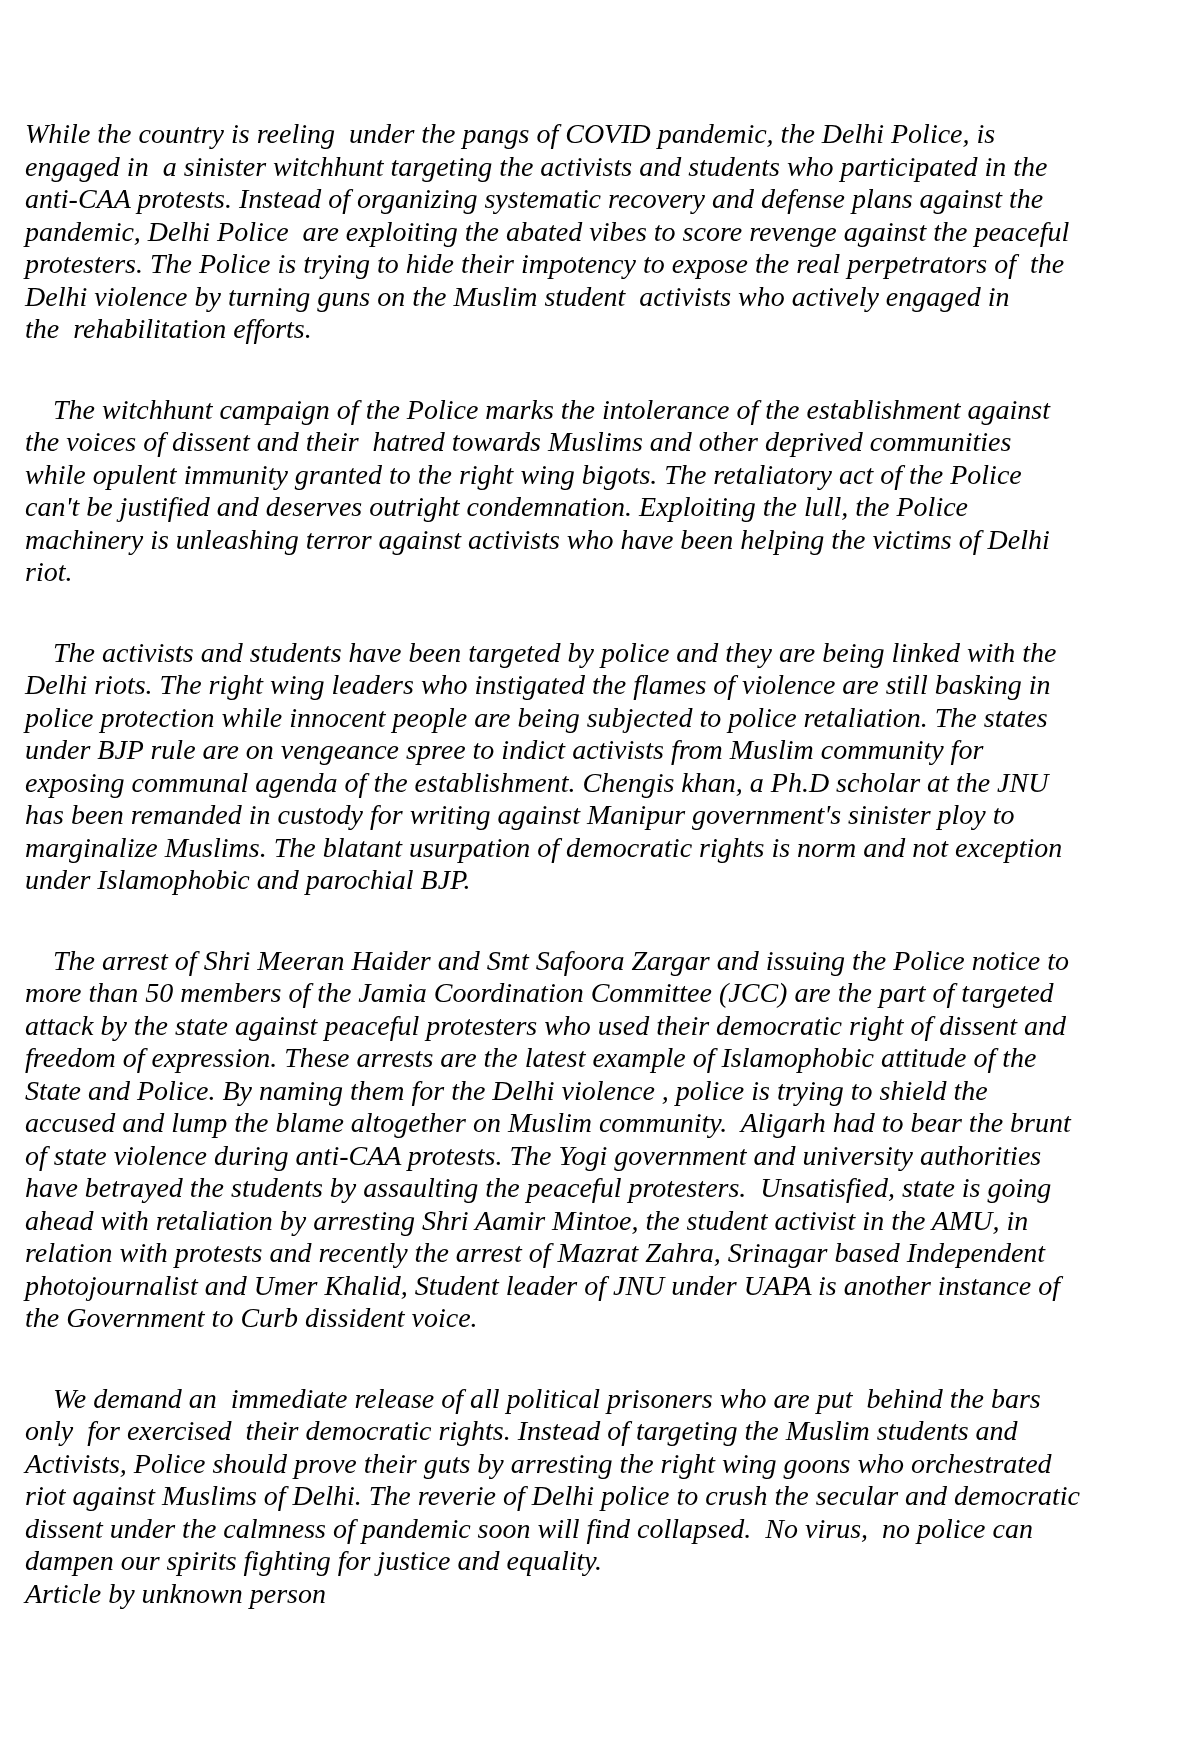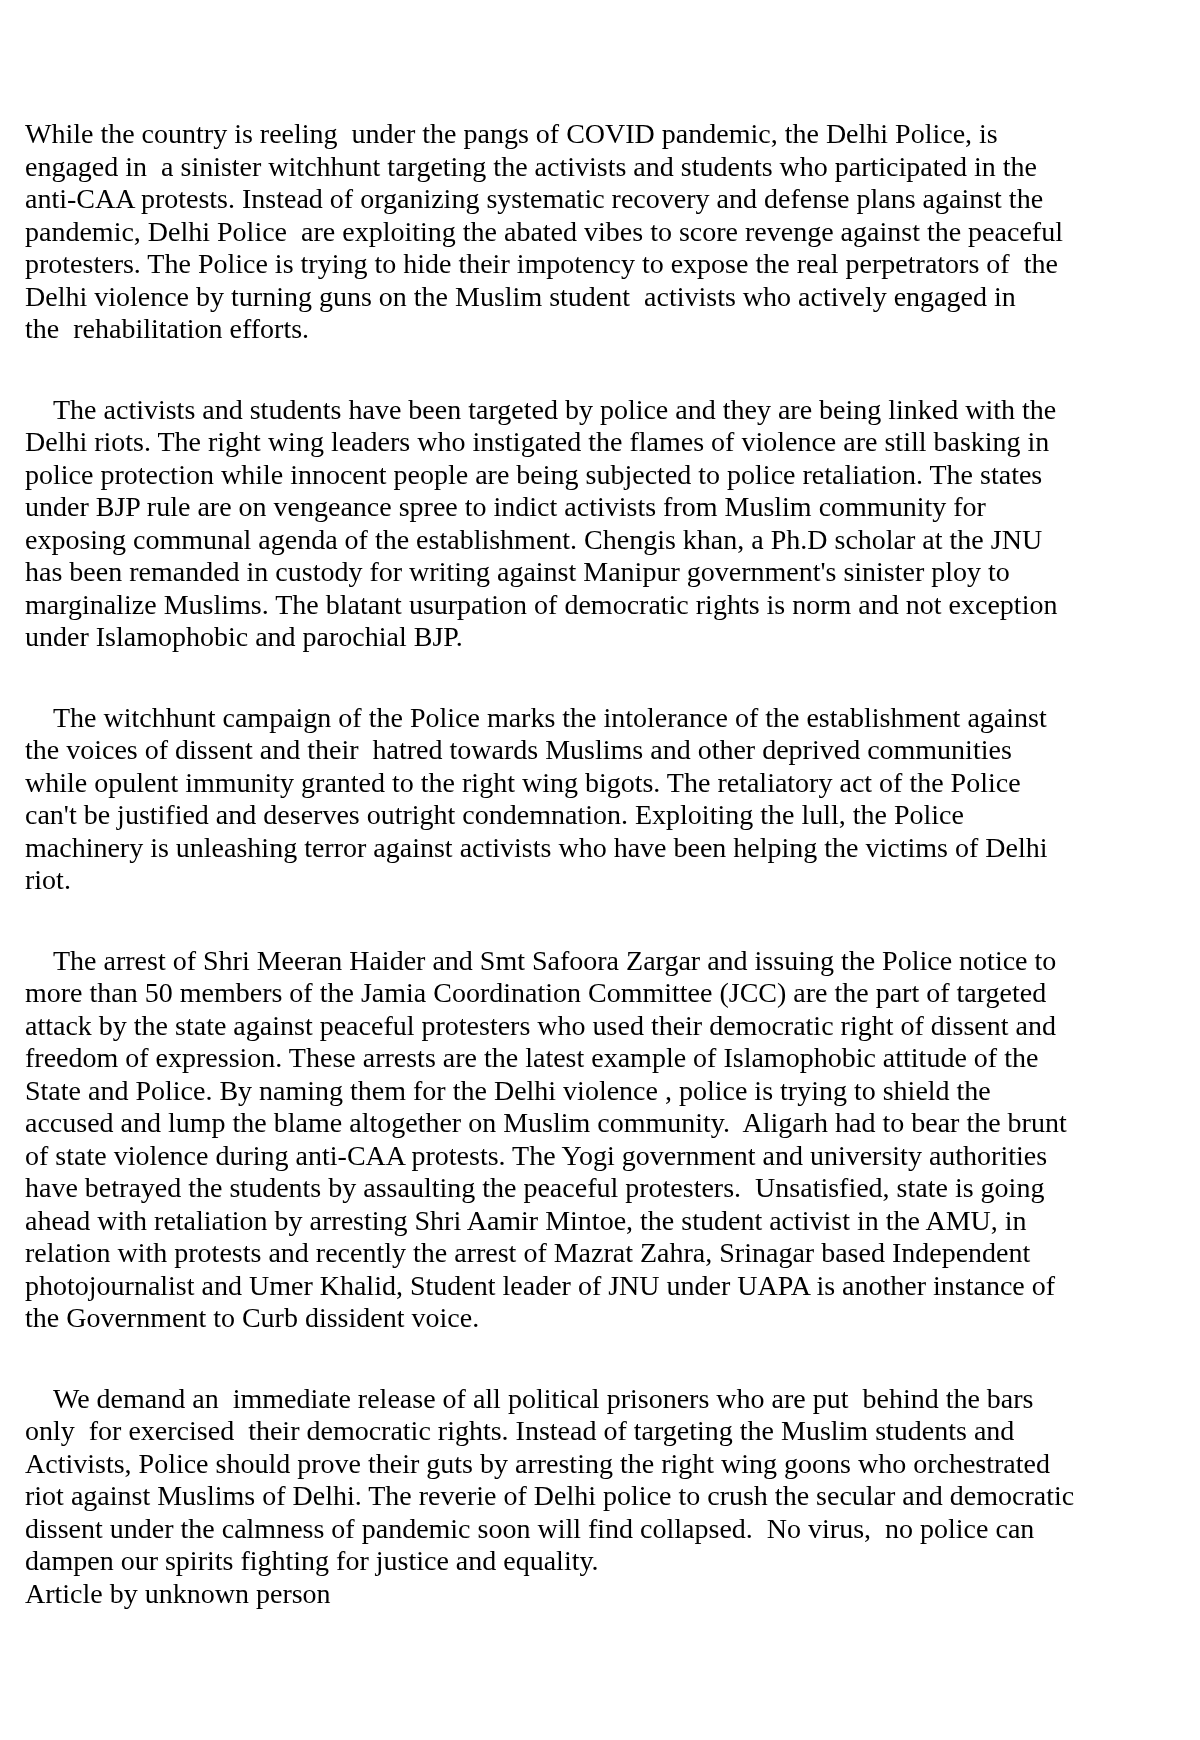--- a/index.html
+++ b/index.html
@@ -21,50 +21,51 @@
     color: #000000;
   }
   .para {
     margin: 0 0 48px 0;
     font-family: "Liberation Serif", "DejaVu Serif", serif;
     font-size: 28px;
     line-height: 32.5px;
     color: #000000;
     white-space: pre-wrap;
     text-align: left;
+    font-style: italic;
   }
   .para:last-child {
     margin-bottom: 14px;
   }
 </style>
 </head>
 <body>
 
 <div class="doc-page">
   <p class="para">While the country is reeling  under the pangs of COVID pandemic, the Delhi Police, is
 engaged in  a sinister witchhunt targeting the activists and students who participated in the
 anti-CAA protests. Instead of organizing systematic recovery and defense plans against the
 pandemic, Delhi Police  are exploiting the abated vibes to score revenge against the peaceful
 protesters. The Police is trying to hide their impotency to expose the real perpetrators of  the
 Delhi violence by turning guns on the Muslim student  activists who actively engaged in
 the  rehabilitation efforts.</p>
+  <p class="para">    The witchhunt campaign of the Police marks the intolerance of the establishment against
+the voices of dissent and their  hatred towards Muslims and other deprived communities
+while opulent immunity granted to the right wing bigots. The retaliatory act of the Police
+can't be justified and deserves outright condemnation. Exploiting the lull, the Police
+machinery is unleashing terror against activists who have been helping the victims of Delhi
+riot.</p>
   <p class="para">    The activists and students have been targeted by police and they are being linked with the
 Delhi riots. The right wing leaders who instigated the flames of violence are still basking in
 police protection while innocent people are being subjected to police retaliation. The states
 under BJP rule are on vengeance spree to indict activists from Muslim community for
 exposing communal agenda of the establishment. Chengis khan, a Ph.D scholar at the JNU
 has been remanded in custody for writing against Manipur government's sinister ploy to
 marginalize Muslims. The blatant usurpation of democratic rights is norm and not exception
 under Islamophobic and parochial BJP.</p>
-  <p class="para">    The witchhunt campaign of the Police marks the intolerance of the establishment against
-the voices of dissent and their  hatred towards Muslims and other deprived communities
-while opulent immunity granted to the right wing bigots. The retaliatory act of the Police
-can't be justified and deserves outright condemnation. Exploiting the lull, the Police
-machinery is unleashing terror against activists who have been helping the victims of Delhi
-riot.</p>
   <p class="para">    The arrest of Shri Meeran Haider and Smt Safoora Zargar and issuing the Police notice to
 more than 50 members of the Jamia Coordination Committee (JCC) are the part of targeted
 attack by the state against peaceful protesters who used their democratic right of dissent and
 freedom of expression. These arrests are the latest example of Islamophobic attitude of the
 State and Police. By naming them for the Delhi violence , police is trying to shield the
 accused and lump the blame altogether on Muslim community.  Aligarh had to bear the brunt
 of state violence during anti-CAA protests. The Yogi government and university authorities
 have betrayed the students by assaulting the peaceful protesters.  Unsatisfied, state is going
 ahead with retaliation by arresting Shri Aamir Mintoe, the student activist in the AMU, in
 relation with protests and recently the arrest of Mazrat Zahra, Srinagar based Independent

